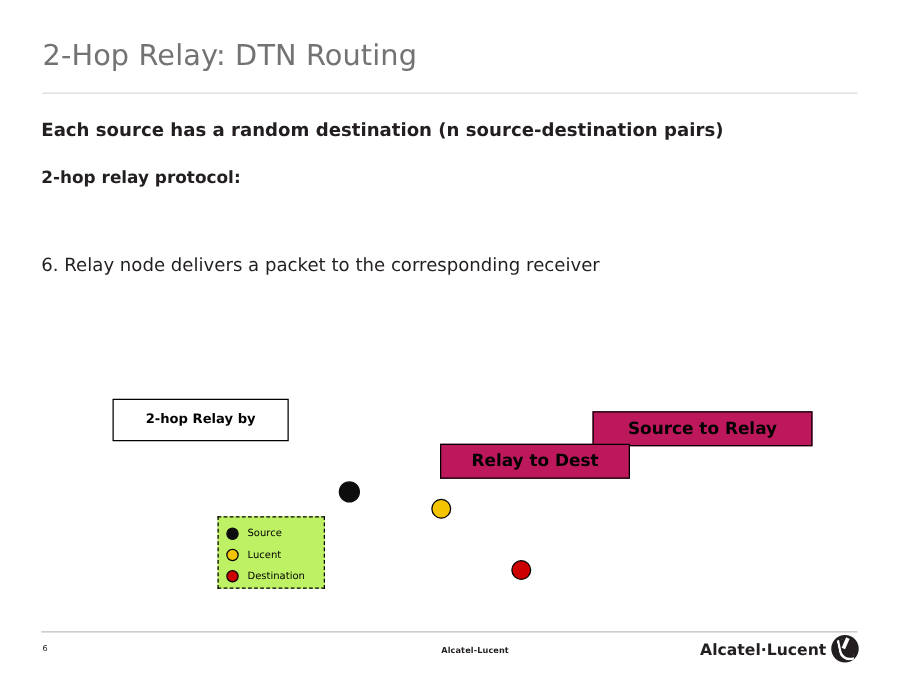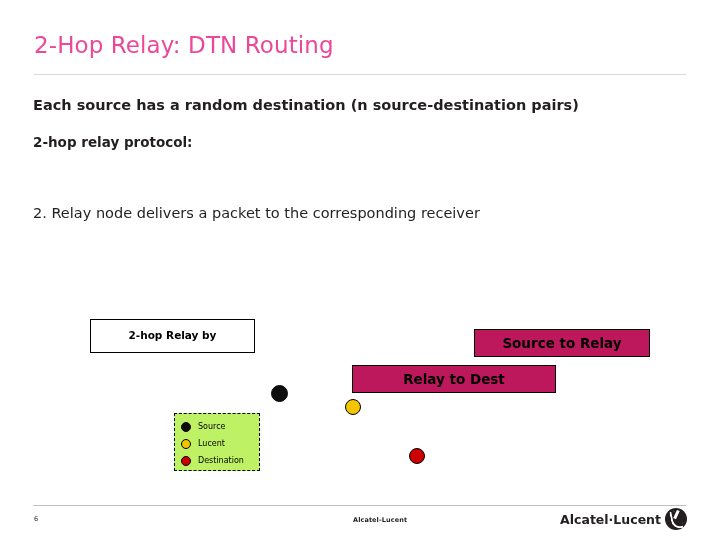--- a/index.html
+++ b/index.html
@@ -20,21 +20,21 @@
     left: 0; top: 0;
     width: 720px;
     height: 540px;
   }
   .title {
     position: absolute;
     left: 34px;
     top: 32px;
     font-size: 23px;
     font-weight: normal;
-    color: #ec4899;
+    color: #737373;
     letter-spacing: 0.1px;
     white-space: nowrap;
   }
   .title-rule {
     position: absolute;
     left: 34px;
     top: 74px;
     width: 652px;
     height: 1px;
     background: #d9d9d9;
@@ -71,21 +71,21 @@
     font-weight: bold;
     text-align: center;
     line-height: 1.25;
     padding: 4px 6px;
     box-sizing: border-box;
     color: #000000;
   }
   .callout-ref {
     left: 90px;
     top: 34px;
-    width: 165px;
+    width: 141px;
     height: 34px;
     display: flex;
     justify-content: center;
     align-items: center;
   }
   .label-box {
     position: absolute;
     background: #be185d;
     border: 1px solid #000000;
     font-size: 13.5px;
@@ -98,22 +98,22 @@
     box-sizing: border-box;
   }
   .label-src-relay {
     left: 474px;
     top: 44px;
     width: 176px;
     height: 28px;
   }
   .label-relay-dest {
     left: 352px;
-    top: 80px;
-    width: 204px;
+    top: 70px;
+    width: 152px;
     height: 28px;
   }
   .node {
     position: absolute;
     border-radius: 50%;
     border: 1px solid #000000;
     box-sizing: border-box;
   }
   .node-source {
     background: #0d0d0d;
@@ -243,21 +243,21 @@
 </head>
 <body>
 
 <div class="slide">
 
   <div class="title">2-Hop Relay: DTN Routing</div>
   <div class="title-rule"></div>
 
   <div class="body-line l1">Each source has a random destination (n source-destination pairs)</div>
   <div class="body-line bold l2">2-hop relay protocol:</div>
-  <div class="body-line l4">2. Relay node delivers a packet to the corresponding receiver</div>
+  <div class="body-line l4">6. Relay node delivers a packet to the corresponding receiver</div>
 
   <div class="figure">
 
     <div class="callout callout-ref">
       <span>2-hop Relay by</span>
     </div>
 
     <div class="label-box label-src-relay">Source to Relay</div>
     <div class="label-box label-relay-dest">Relay to Dest</div>
 

